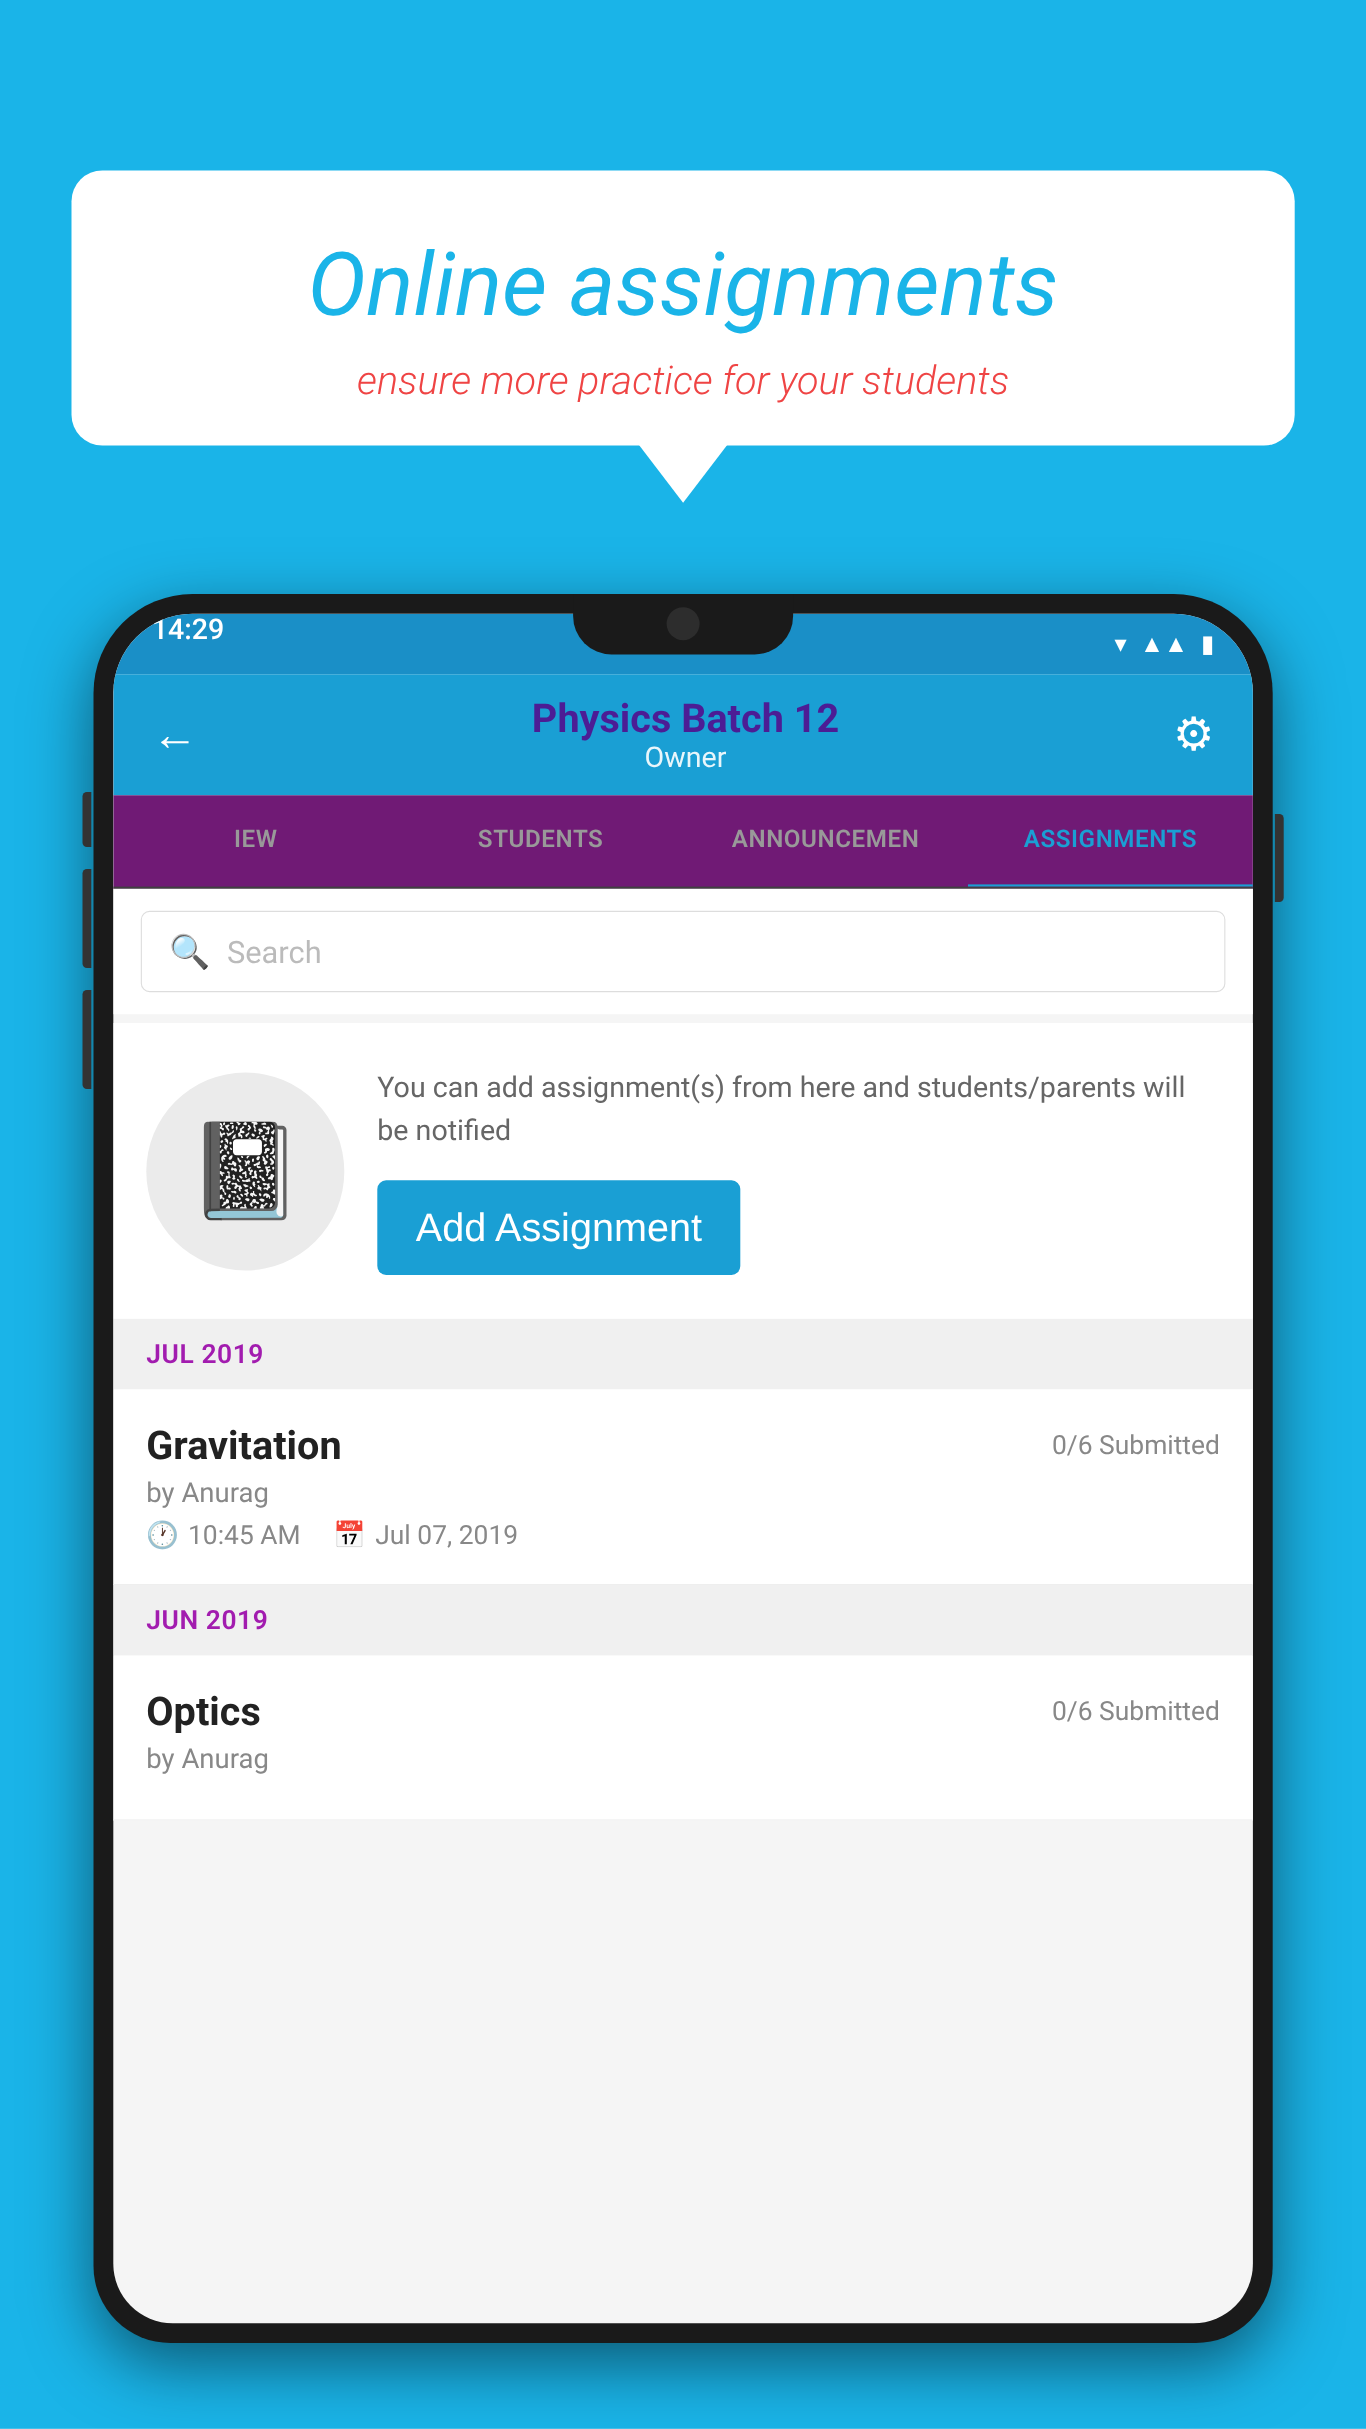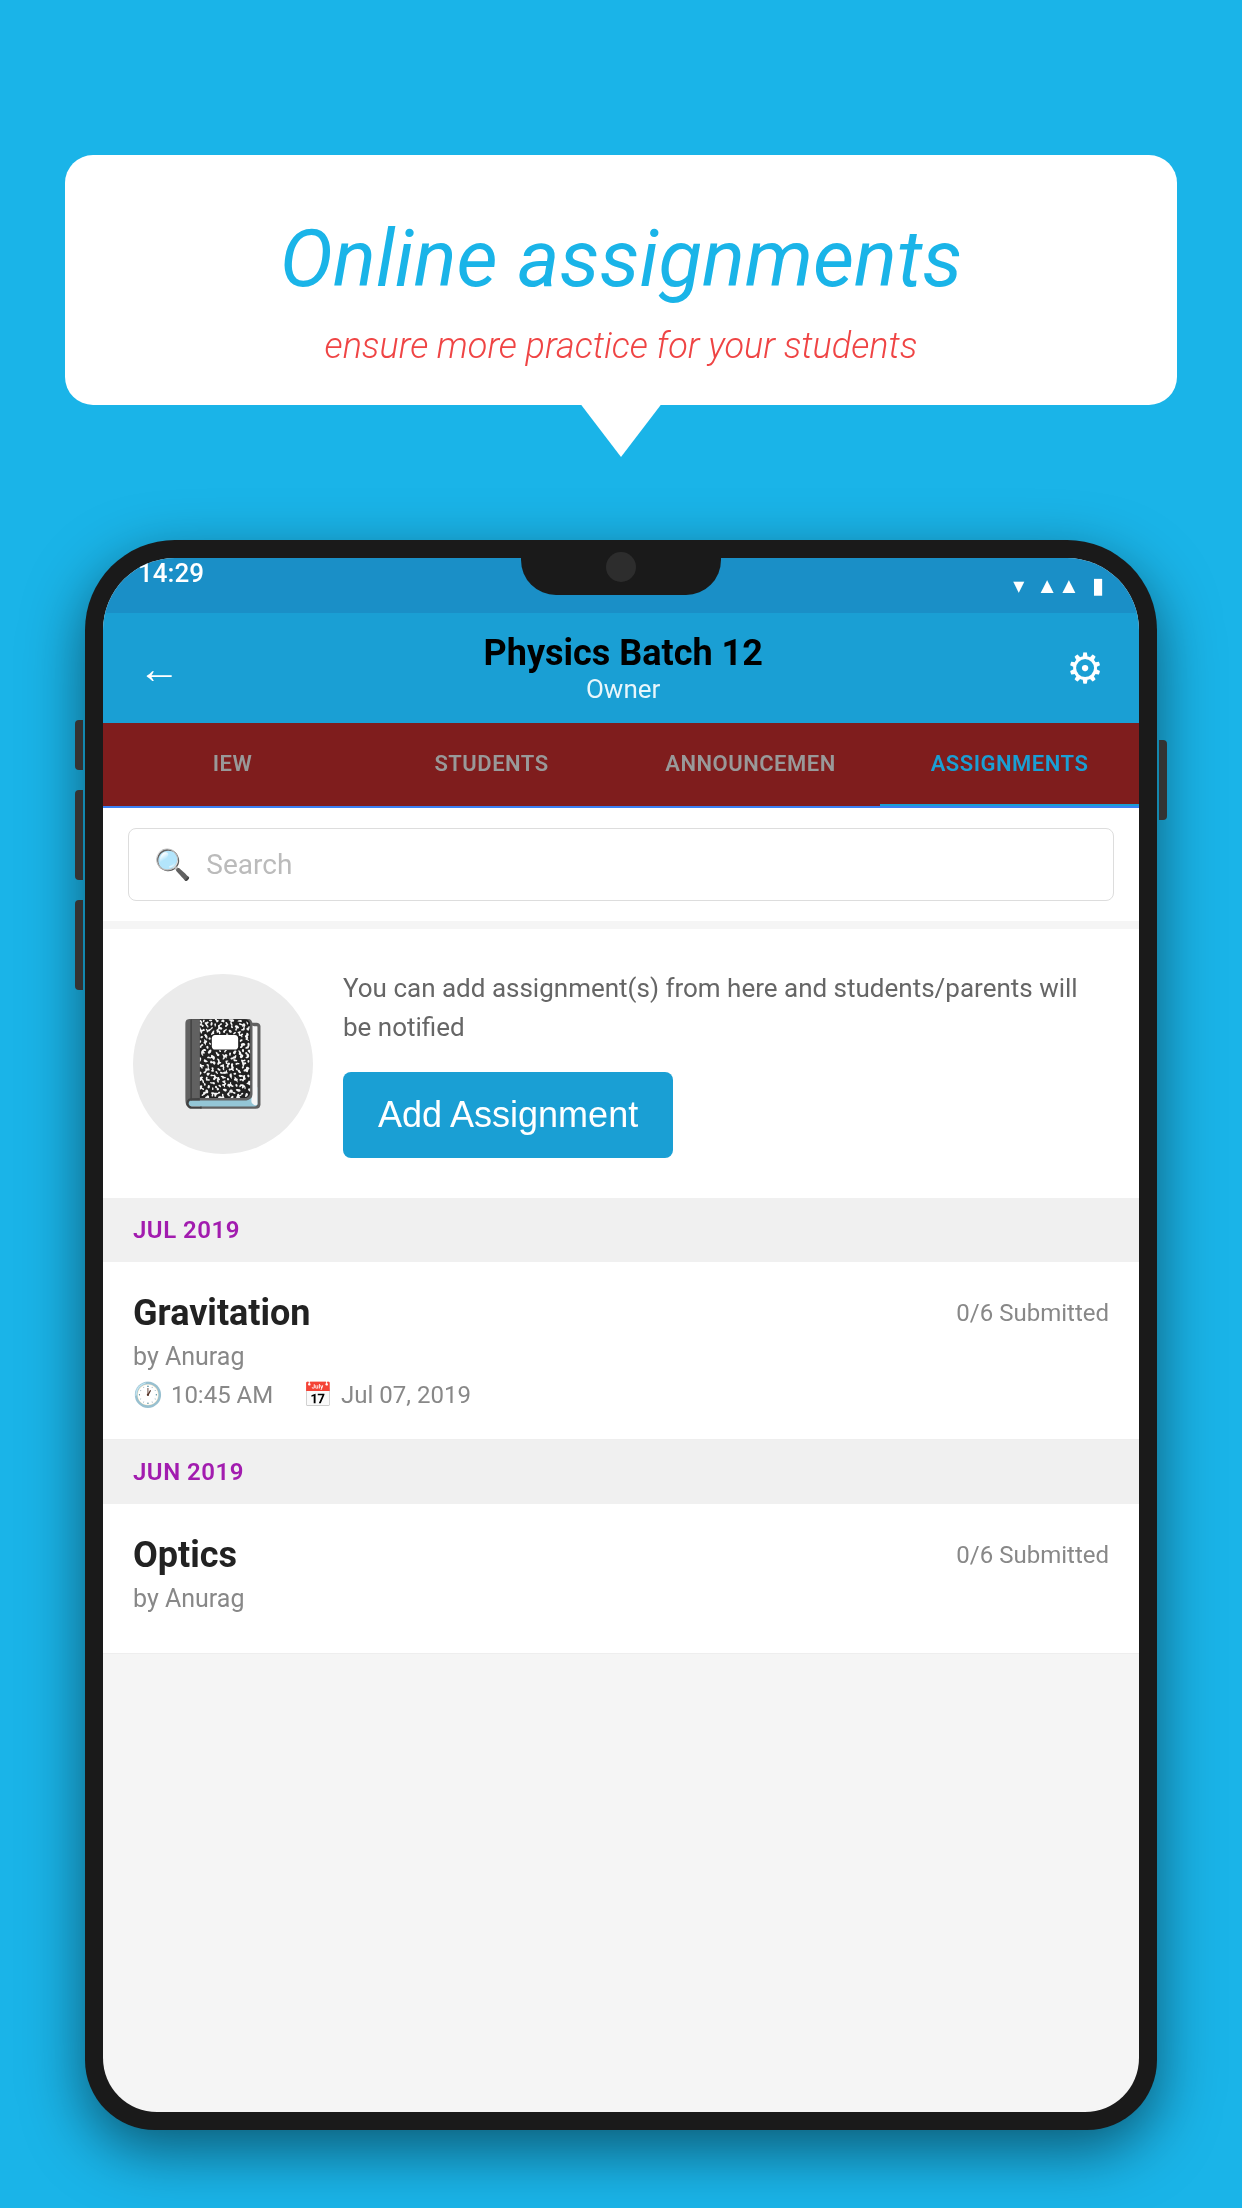--- a/index.html
+++ b/index.html
@@ -167,39 +167,39 @@
     }
     .app-bar-back {
       color: white;
       font-size: 42px;
       cursor: pointer;
     }
     .app-bar-title-section {
       text-align: center;
     }
     .app-bar-title {
-      color: #000000;
+      color: #4c1d95;
       font-size: 36px;
       font-weight: 700;
     }
     .app-bar-subtitle {
       color: rgba(255,255,255,0.9);
       font-size: 26px;
       font-weight: 400;
     }
     .app-bar-settings {
       color: white;
       font-size: 42px;
     }
 
     
     .tabs-container {
-      background: #7f1d1d;
-      display: flex;
-      border-bottom: 2px solid #3b82f6;
+      background: #701a75;
+      display: flex;
+      border-bottom: 2px solid #404040;
       overflow: hidden;
     }
     .tab-item {
       flex: 1;
       text-align: center;
       padding: 28px 10px;
       font-size: 22px;
       font-weight: 600;
       color: #999;
       letter-spacing: 0.5px;

